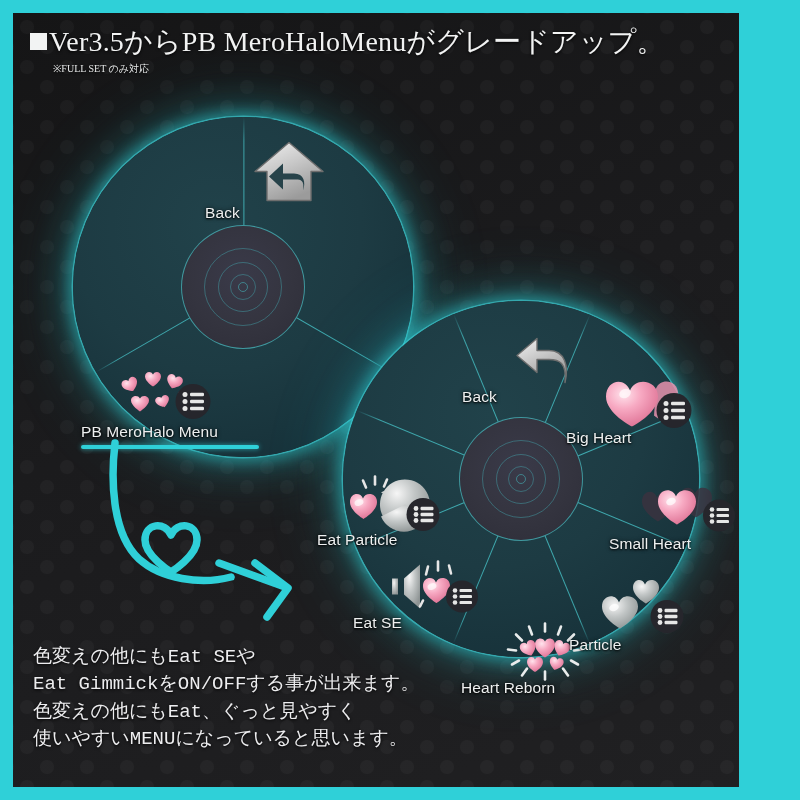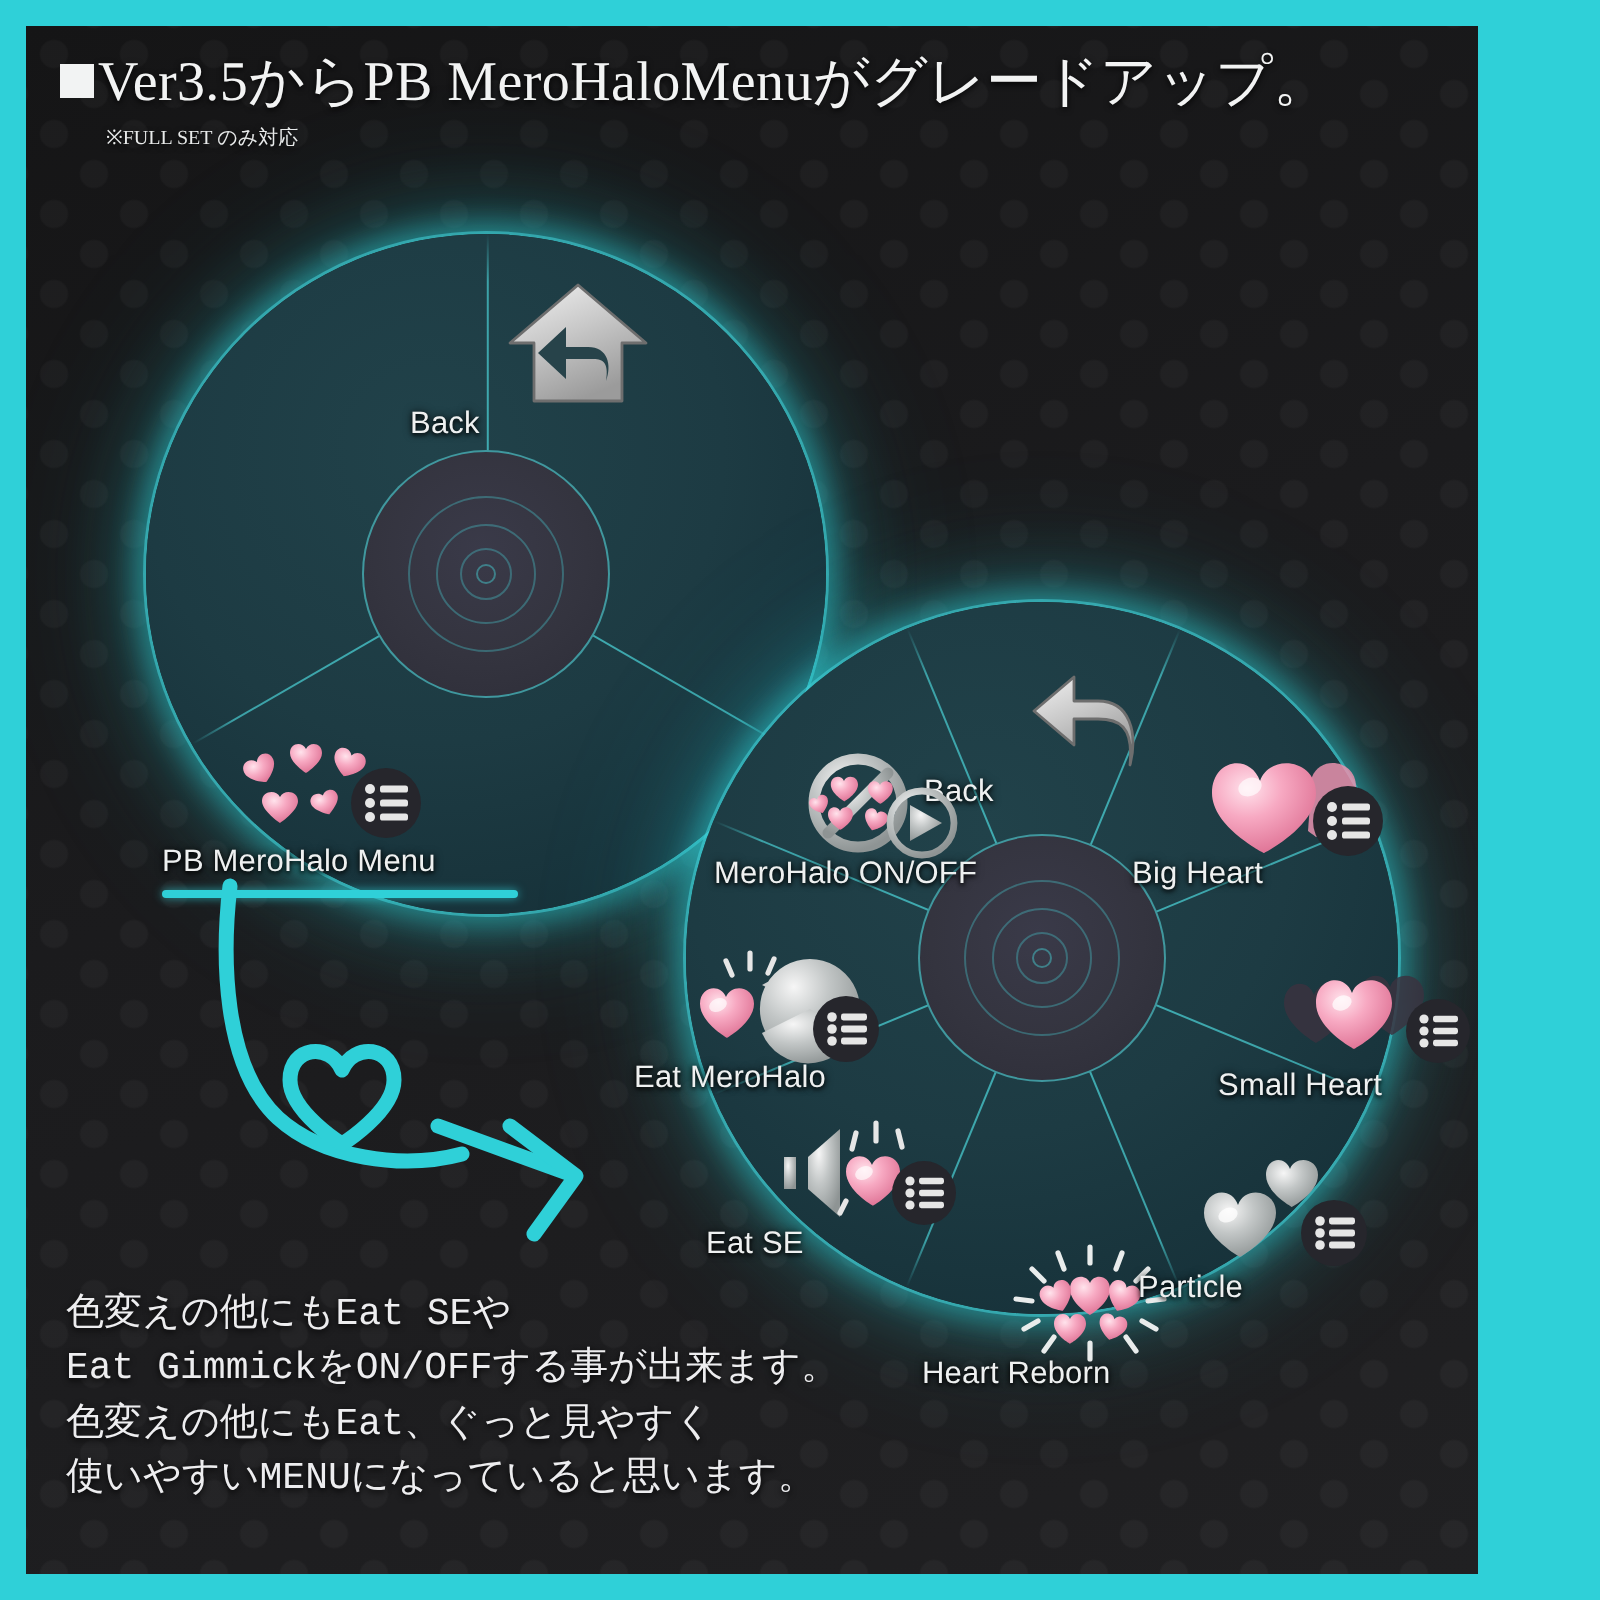--- a/index.html
+++ b/index.html
@@ -396,45 +396,23 @@
           <g fill="#e6e6e6">
             <circle cx="69" cy="34" r="2.4"></circle>
               <rect x="73.5" y="32.3" width="13" height="3.4" rx="1.2"></rect>
             <circle cx="69" cy="40" r="2.4"></circle>
               <rect x="73.5" y="38.3" width="13" height="3.4" rx="1.2"></rect>
             <circle cx="69" cy="46" r="2.4"></circle>
               <rect x="73.5" y="44.3" width="13" height="3.4" rx="1.2"></rect>
           </g>
         </svg>
       </div>
-      <div class="item-label">Eat MeroHalo</div>
-    </div>
-
-    <div class="item" style="left:428px; top:398px;">
-      <div class="item-icon">
-        <svg width="92" height="56" viewBox="0 0 92 56">
-          <g fill="none" stroke="url(#gGray)" stroke-width="5.5" stroke-linecap="round">
-            <circle cx="34" cy="28" r="22"></circle>
-            <line x1="19" y1="43" x2="49" y2="13"></line>
-          </g>
-          <g fill="url(#gPink)">
-            <path d="M27 17 c1.4-3.4 7-2.6 7 1.8 c0 4.6-6.8 8.4-6.8 8.4 s-6.8-3.8-6.8-8.4 c0-4.4 5.2-5.2 6.6-1.8z"></path>
-            <path d="M45 19 c1.3-3 6.4-2.3 6.4 1.7 c0 4.2-6.2 7.7-6.2 7.7 s-6.2-3.5-6.2-7.7 c0-4 4.7-4.7 6-1.7z"></path>
-            <path d="M25 32 c1.3-3 6.4-2.3 6.4 1.7 c0 4.2-6.2 7.7-6.2 7.7 s-6.2-3.5-6.2-7.7 c0-4 4.7-4.7 6-1.7z"></path>
-            <path d="M42 33 c1.2-2.8 6-2.1 6 1.6 c0 3.9-5.8 7.2-5.8 7.2 s-5.8-3.3-5.8-7.2 c0-3.7 4.4-4.4 5.6-1.6z" transform="rotate(18 42 38)"></path>
-            <path d="M15 26 c1-2.4 5-1.8 5 1.3 c0 3.3-4.8 6-4.8 6 s-4.8-2.7-4.8-6 c0-3.1 3.6-3.7 4.6-1.3z" transform="rotate(-20 15 30)"></path>
-          </g>
-          <g>
-            <circle cx="66" cy="38" r="16" fill="none" stroke="url(#gGray)" stroke-width="3.4"></circle>
-            <path d="M60 29 L76 38 L60 47 Z" fill="url(#gGray)"></path>
-          </g>
-        </svg>
-      </div>
-      <div class="item-label">MeroHalo ON/OFF</div>
-    </div>
+      <div class="item-label">Eat Particle</div>
+    </div>
+
 
     <div class="ftr">
       <div>色変えの他にもEat SEや</div>
       <div>Eat GimmickをON/OFFする事が出来ます。</div>
       <div>色変えの他にもEat、ぐっと見やすく</div>
       <div>使いやすいMENUになっていると思います。</div>
     </div>
 
   </div>
 </div>

